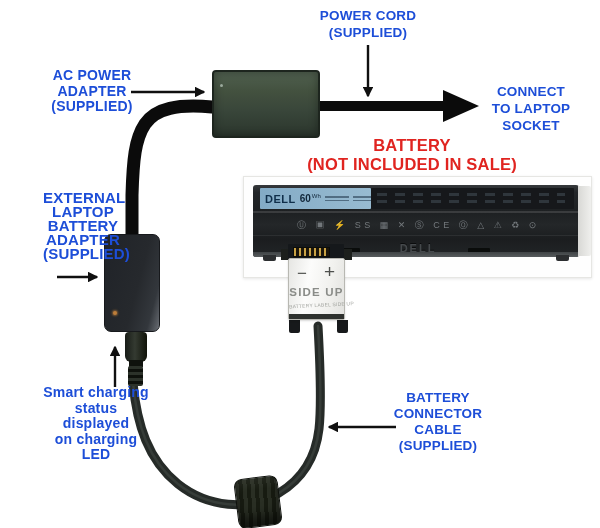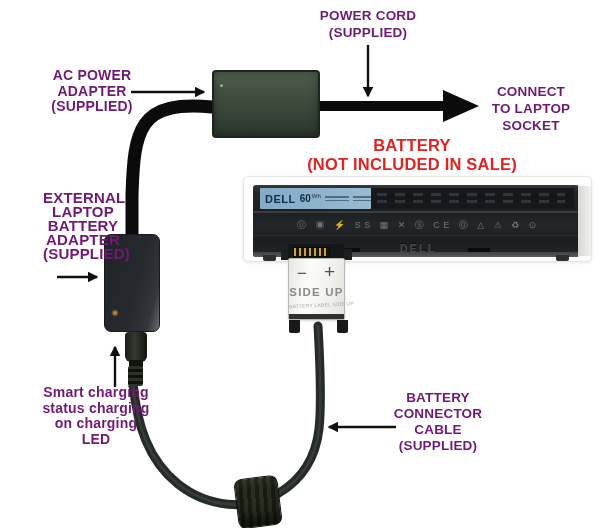--- a/index.html
+++ b/index.html
@@ -1,19 +1,19 @@
 <!DOCTYPE html>
 <html><head>
 <meta charset="utf-8">
 <style>
   html,body{margin:0;padding:0;background:#fff;}
   #canvas{position:relative;width:600px;height:528px;background:#ffffff;overflow:hidden;
           font-family:"Liberation Sans", sans-serif;}
   #wires{position:absolute;left:0;top:0;z-index:1;}
-  .label{position:absolute;font-weight:bold;color:#701a75;text-align:center;letter-spacing:.2px;z-index:6;}
+  .label{position:absolute;font-weight:bold;color:#1d4ed8;text-align:center;letter-spacing:.2px;z-index:6;}
   #lbl-power-cord{left:288px;top:7px;width:160px;font-size:13.5px;line-height:17px;}
   #lbl-ac-adapter{left:32px;top:68px;width:120px;font-size:14px;line-height:15.5px;}
   #lbl-connect{left:469px;top:83px;width:124px;font-size:13.5px;line-height:17px;}
   #lbl-red{left:292px;top:136px;width:240px;font-size:16.5px;line-height:19px;color:#e02420;}
   #lbl-charger{left:3px;top:191px;width:80px;font-size:15px;line-height:14px;margin-left:40px;}
   #lbl-led{left:40px;top:385px;width:112px;font-size:14px;line-height:15.5px;text-align:center;}
   #lbl-cable{left:376px;top:390px;width:124px;font-size:13.5px;line-height:16px;}
 
   
   #adapter{position:absolute;left:212px;top:70px;width:108px;height:68px;z-index:2;
@@ -27,22 +27,22 @@
     border:1px solid #17191c;border-radius:7px;box-sizing:border-box;}
   #charger-led{position:absolute;left:8px;top:76px;width:4px;height:4px;border-radius:50%;
     background:#bd7e3a;box-shadow:0 0 2px 1px rgba(189,126,58,.6);}
   #plug-barrel{position:absolute;left:125px;top:332px;width:22px;height:30px;z-index:2;
     background:linear-gradient(90deg,#181c17,#343a31 45%,#101309);border-radius:4px 4px 6px 6px;}
   #plug-collar{position:absolute;left:129px;top:360px;width:14px;height:7px;background:#0f120d;z-index:2;}
   #plug-ribs{position:absolute;left:128px;top:366px;width:15px;height:20px;z-index:2;border-radius:2px;
     background:repeating-linear-gradient(180deg,#2c322a 0 3px,#0e110c 3px 6px);}
 
   
-  #battery-case{position:absolute;left:243px;top:176px;width:349px;height:86px;z-index:2;
-    background:#fefefe;border:1px solid #e6e6e3;border-radius:5px;box-shadow:0 1px 3px rgba(0,0,0,.10);box-sizing:border-box;}
+  #battery-case{position:absolute;left:243px;top:176px;width:349px;height:102px;z-index:2;
+    background:#fefefe;border:1px solid #e6e6e3;border-radius:0;box-shadow:0 1px 3px rgba(0,0,0,.10);box-sizing:border-box;}
   #battery-body{position:absolute;left:9px;top:8px;width:326px;height:72px;border-radius:3px;overflow:hidden;
     background:linear-gradient(180deg,#36393c 0%,#232629 10%,#1d2022 38%,#242729 55%,#1b1d1f 75%,#222527 100%);}
   #blue-label{position:absolute;left:7px;top:3px;width:111px;height:21px;border-radius:1px;
     background:linear-gradient(90deg,#83abc6,#98bbd1);display:flex;align-items:center;gap:4px;padding:0 5px;box-sizing:border-box;}
   #blue-brand{font-size:11px;font-weight:bold;color:#0f2e4a;letter-spacing:.5px;}
   #blue-cap{display:flex;align-items:flex-start;color:#12273a;}
   #blue-cap .v{font-size:10px;font-weight:bold;}
   #blue-cap .u{font-size:6px;margin-left:1px;}
   .tiny-bars{display:flex;flex-direction:column;gap:2px;}
   .tiny-bars div{width:24px;height:1.5px;background:rgba(15,35,55,.5);}
@@ -136,21 +136,21 @@
   </div>
   <div class="label" id="lbl-charger">
     <div>EXTERNAL</div>
     <div>LAPTOP</div>
     <div>BATTERY</div>
     <div>ADAPTER</div>
     <div>(SUPPLIED)</div>
   </div>
   <div class="label" id="lbl-led">
     <div>Smart charging</div>
-    <div>status charging</div>
+    <div>status displayed</div>
     <div>on charging LED</div>
   </div>
   <div class="label" id="lbl-cable">
     <div>BATTERY</div>
     <div>CONNECTOR</div>
     <div>CABLE</div>
     <div>(SUPPLIED)</div>
   </div>
 
   <div id="adapter">

